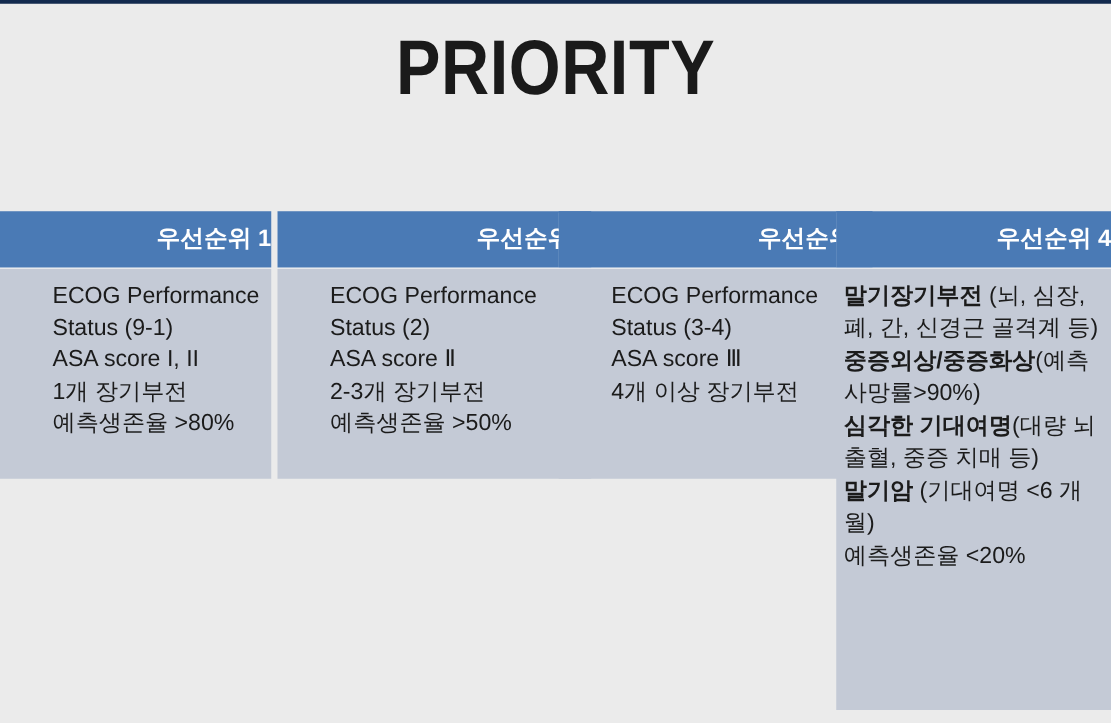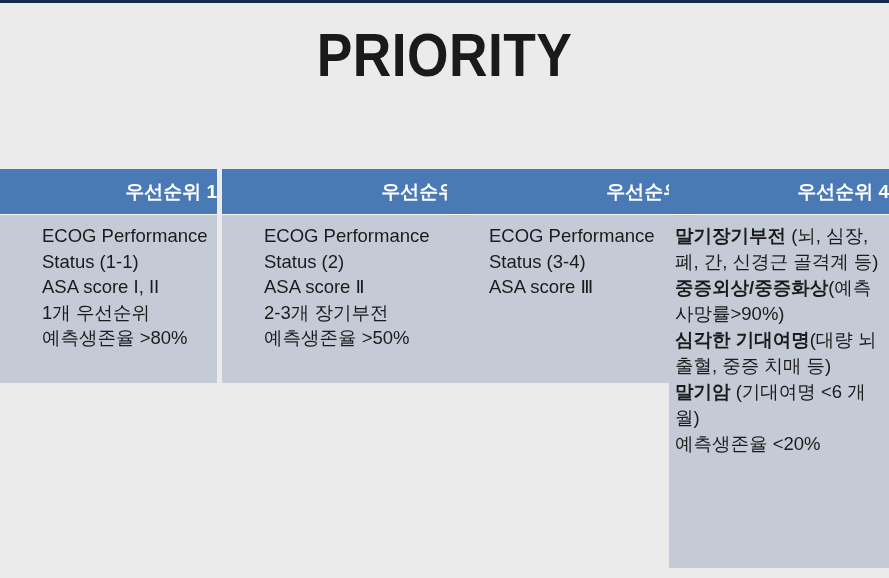--- a/index.html
+++ b/index.html
@@ -88,23 +88,23 @@
 <div id="topline"></div>
 
 <div id="title">PRIORITY</div>
 
 <div id="columns">
 
   <div class="col" id="col1">
     <div class="col-head">우선순위 1</div>
     <div class="col-body">
       <div class="ln">ECOG Performance</div>
-      <div class="ln">Status (1-1)</div>
+      <div class="ln">Status (9-1)</div>
       <div class="ln">ASA score I, II</div>
-      <div class="ln">1개 우선순위</div>
+      <div class="ln">1개 장기부전</div>
       <div class="ln">예측생존율  &gt;80%</div>
     </div>
   </div>
 
   <div class="col" id="col2">
     <div class="col-head">우선순위 2</div>
     <div class="col-body">
       <div class="ln">ECOG Performance</div>
       <div class="ln">Status (2)</div>
       <div class="ln">ASA score Ⅱ</div>
@@ -112,20 +112,21 @@
       <div class="ln">예측생존율  &gt;50%</div>
     </div>
   </div>
 
   <div class="col" id="col3">
     <div class="col-head">우선순위 3</div>
     <div class="col-body">
       <div class="ln">ECOG Performance</div>
       <div class="ln">Status (3-4)</div>
       <div class="ln">ASA score Ⅲ</div>
+      <div class="ln">4개 이상 장기부전</div>
     </div>
   </div>
 
   <div class="col" id="col4">
     <div class="col-head">우선순위 4</div>
     <div class="col-body">
       <div class="wrapln">
         <span class="b">말기장기부전</span><span> (뇌, 심장,폐, 간, 신경근 골격계 등)</span>
       </div>
       <div class="wrapln">

